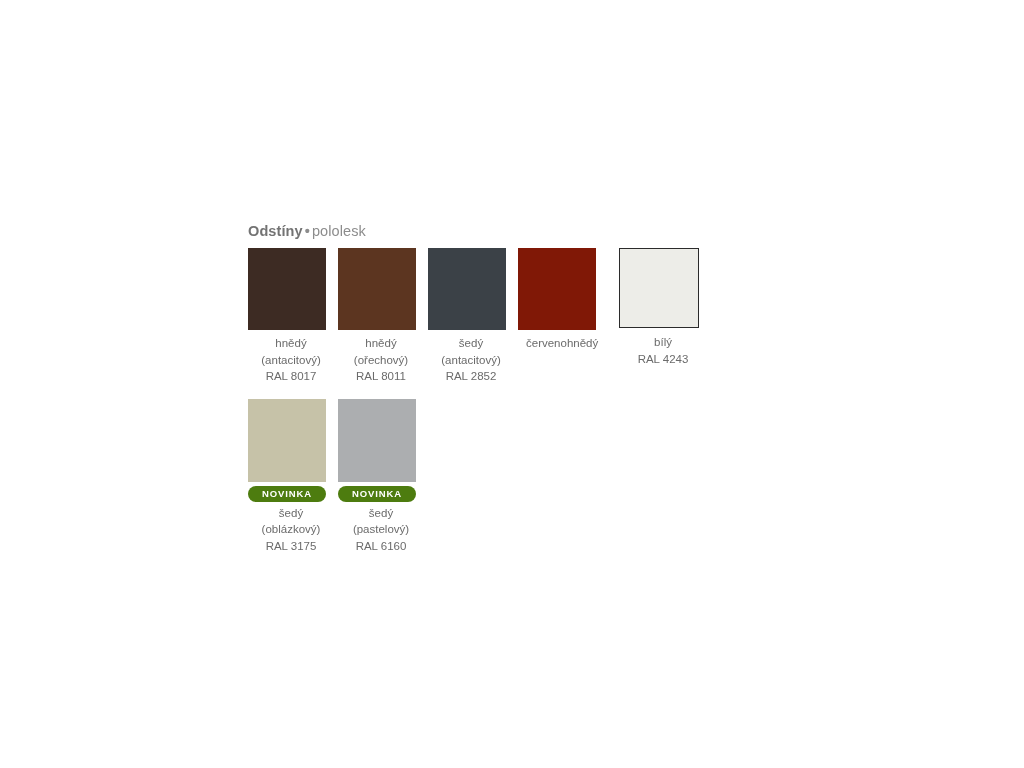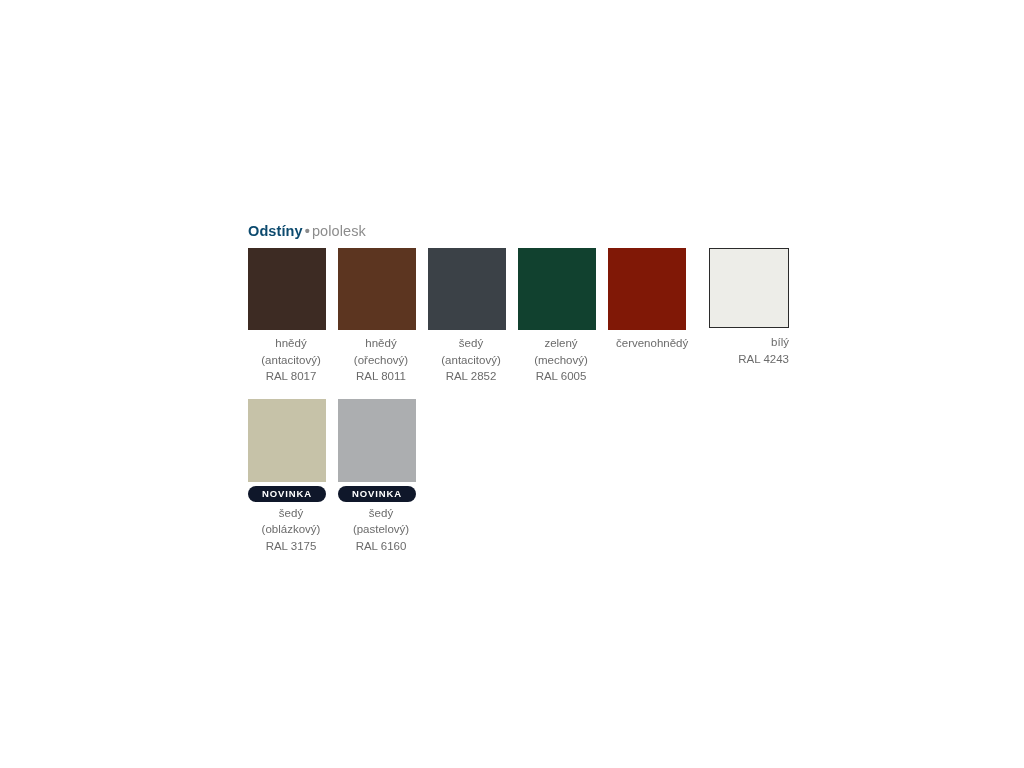--- a/index.html
+++ b/index.html
@@ -24,21 +24,21 @@
 
   .panel-heading {
     font-size: 14.5px;
     line-height: 18px;
     margin: 0 0 8px 0;
     white-space: nowrap;
     letter-spacing: 0.1px;
   }
   .heading-main {
     font-weight: bold;
-    color: #0c4a6e;
+    color: #737373;
   }
   .heading-sep {
     color: #8c8c8c;
     font-weight: bold;
     padding: 0 2px;
   }
   .heading-sub {
     color: #8c8c8c;
     font-weight: normal;
   }
@@ -52,42 +52,41 @@
 
   .swatch-cell {
     width: 78px;
     margin-right: 12px;
     text-align: center;
   }
   .swatch-cell.wide {
     width: 80px;
     margin-left: 11px;
     margin-right: 0;
-    text-align: right;
   }
 
   .swatch-chip {
     width: 78px;
     height: 82px;
     display: block;
   }
   .swatch-cell.wide .swatch-chip {
     width: 78px;
     height: 78px;
     border: 1px solid #2b2b2b;
   }
   .swatch-cell.row2 .swatch-chip {
     height: 83px;
   }
 
   .badge-novinka {
     display: block;
     width: 78px;
     margin-top: 4px;
-    background: #0f172a;
+    background: #4d7c0f;
     color: #ffffff;
     font-size: 9.5px;
     font-weight: bold;
     letter-spacing: 0.9px;
     line-height: 16px;
     height: 16px;
     border-radius: 9px;
     text-align: center;
     text-transform: uppercase;
   }
@@ -135,28 +134,20 @@
       </div>
       <div class="swatch-cell">
         <div class="swatch-chip" style="background: rgb(59, 65, 71);"></div>
         <div class="swatch-label">
           <span class="label-line">šedý</span>
           <span class="label-line">(antacitový)</span>
           <span class="label-line">RAL 2852</span>
         </div>
       </div>
       <div class="swatch-cell">
-        <div class="swatch-chip" style="background: rgb(17, 65, 47);"></div>
-        <div class="swatch-label">
-          <span class="label-line">zelený</span>
-          <span class="label-line">(mechový)</span>
-          <span class="label-line">RAL 6005</span>
-        </div>
-      </div>
-      <div class="swatch-cell">
         <div class="swatch-chip" style="background: rgb(128, 24, 6);"></div>
         <div class="swatch-label">
           <span class="label-line">červenohnědý</span>
         </div>
       </div>
       <div class="swatch-cell wide">
         <div class="swatch-chip" style="background: rgb(237, 237, 232);"></div>
         <div class="swatch-label">
           <span class="label-line">bílý</span>
           <span class="label-line">RAL 4243</span>

